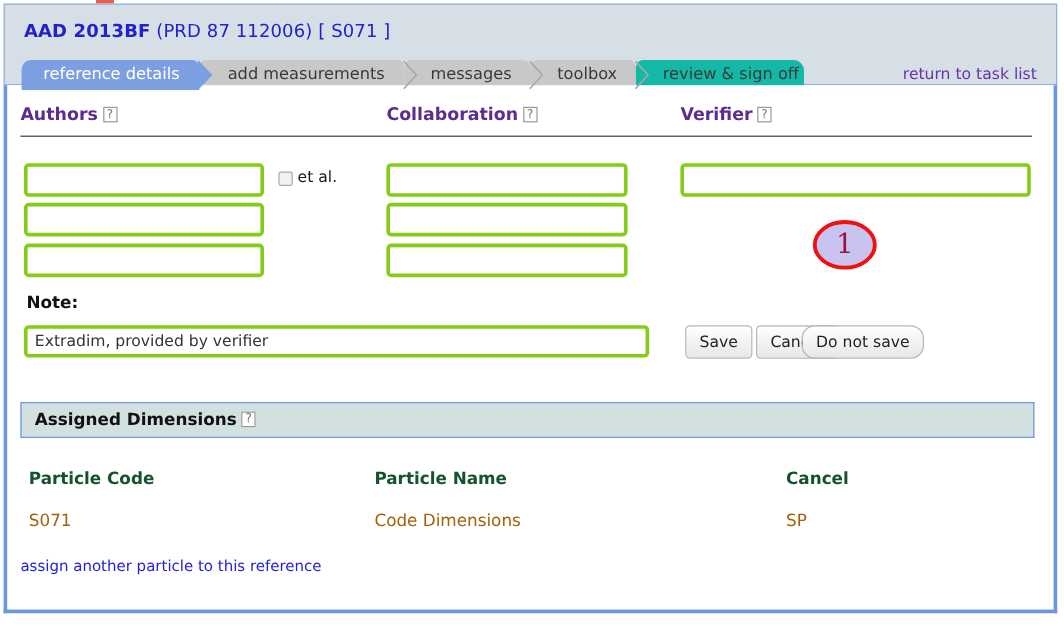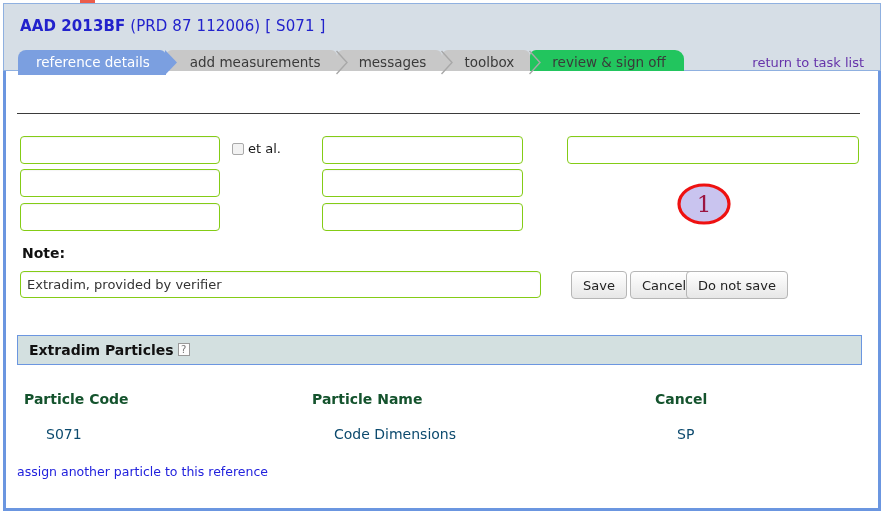--- a/index.html
+++ b/index.html
@@ -78,22 +78,22 @@
     right: -11px;
     top: 0;
     width: 12px;
     height: 25px;
     z-index: 3;
   }
   .tab .chev svg { display: block; }
   .tab.active .chev { z-index: 6; }
   .tab.last {
     border-top-right-radius: 9px;
-    padding-right: 18px;
-    background: #22c55e;
+    padding-right: 4px;
+    background: #14b8a6;
   }
 
   .return-link {
     position: absolute;
     right: 16px;
     top: 51px;
     font-size: 13px;
     color: #6633aa;
     text-decoration: none;
     white-space: nowrap;
@@ -155,21 +155,21 @@
     top: 113px;
     width: 843px;
     height: 0;
     border-top: 1px solid #3b3b3b;
   }
 
   
   .tf {
     position: absolute;
     box-sizing: border-box;
-    border: 1px solid #84cc16;
+    border: 3px solid #84cc16;
     border-radius: 4px;
     background: #ffffff;
     font-family: "DejaVu Sans", "Liberation Sans", sans-serif;
     font-size: 13px;
     color: #333333;
     padding: 2px 6px;
     outline: none;
     box-shadow: inset 0 1px 1px rgba(0,0,0,0.04);
   }
   .author1 { left: 20px;  top: 136px; width: 200px; height: 28px; }
@@ -222,21 +222,21 @@
     color: #222222;
     background: linear-gradient(#ffffff, #e7e7e7);
     border: 1px solid #b6b6b6;
     border-radius: 4px;
     padding: 0 11px;
     cursor: pointer;
     white-space: nowrap;
   }
   .btn-save   { left: 571px; }
   .btn-cancel { left: 630px; }
-  .btn-dns    { left: 686px; }
+  .btn-dns    { left: 668px; border-radius: 11px; }
 
   
   .callout {
     position: absolute;
     left: 676px;
     top: 182px;
     width: 56px;
     height: 44px;
   }
   .callout .num {
@@ -276,23 +276,22 @@
     top: 391px;
     font-size: 14px;
     font-weight: bold;
     color: #14532d;
     white-space: nowrap;
   }
   .col-cell {
     position: absolute;
     top: 426px;
     font-size: 14px;
-    color: #0c4a6e;
-    white-space: nowrap;
-    margin-left: 22px;
+    color: #a16207;
+    white-space: nowrap;
   }
   .c1 { left: 24px; }
   .c2 { left: 312px; }
   .c3 { left: 655px; }
 
   .assign-link {
     position: absolute;
     left: 17px;
     top: 464px;
     font-size: 12.5px;
@@ -369,20 +368,31 @@
         <span>review &amp; sign off</span>
       </div>
 
     </div>
 
     <a class="return-link" href="#">return to task list</a>
   </div>
 
   <div class="panel"></div>
 
+  <div class="headings">
+    <div class="heading authors">
+      <span>Authors</span><span class="qmark">?</span>
+    </div>
+    <div class="heading collab">
+      <span>Collaboration</span><span class="qmark">?</span>
+    </div>
+    <div class="heading verifier">
+      <span>Verifier</span><span class="qmark">?</span>
+    </div>
+  </div>
   <div class="hrule"></div>
 
   <input class="tf author1" type="text" value="" style="">
   <input class="tf author2" type="text" value="" style="">
   <input class="tf author3" type="text" value="" style="">
 
   <div class="etal-wrap">
     <span class="etal-box"></span>
     <span>et al.</span>
   </div>
@@ -402,21 +412,21 @@
 
   <div class="note-label">Note:</div>
   <input class="tf notefld" type="text" value="Extradim, provided by verifier" style="">
 
   <button class="btn btn-save">Save</button>
   <button class="btn btn-cancel">Cancel</button>
   <button class="btn btn-dns">Do not save</button>
 
   <div class="section-bar">
     <div class="label">
-      <span>Extradim Particles</span><span class="qmark">?</span>
+      <span>Assigned Dimensions</span><span class="qmark">?</span>
     </div>
   </div>
 
   <div class="col-head c1">Particle Code</div>
   <div class="col-head c2">Particle Name</div>
   <div class="col-head c3">Cancel</div>
 
   <div class="col-cell c1">S071</div>
   <div class="col-cell c2">Code Dimensions</div>
   <div class="col-cell c3">SP</div>

